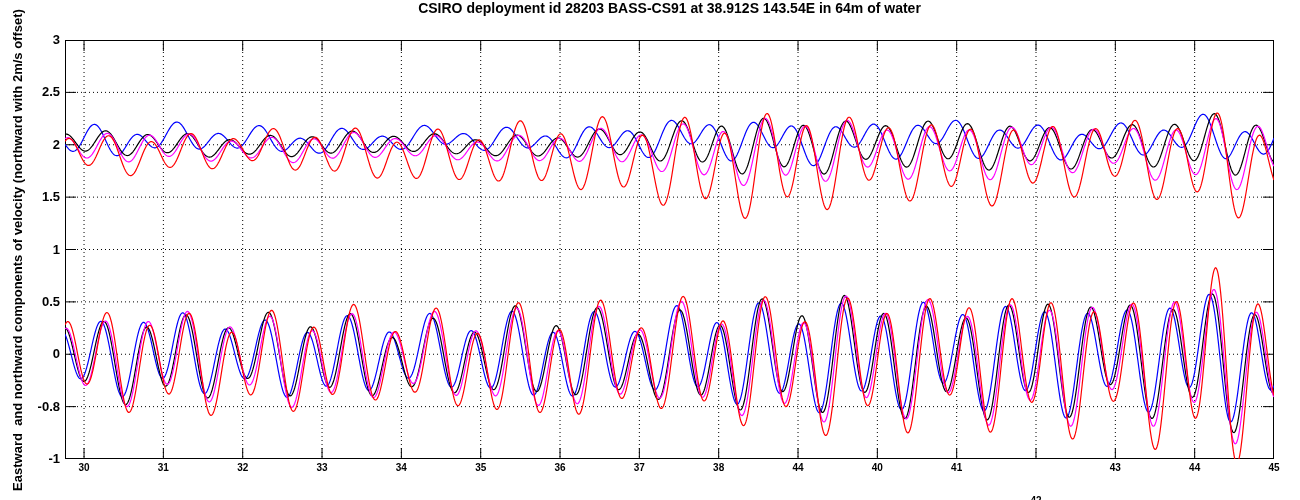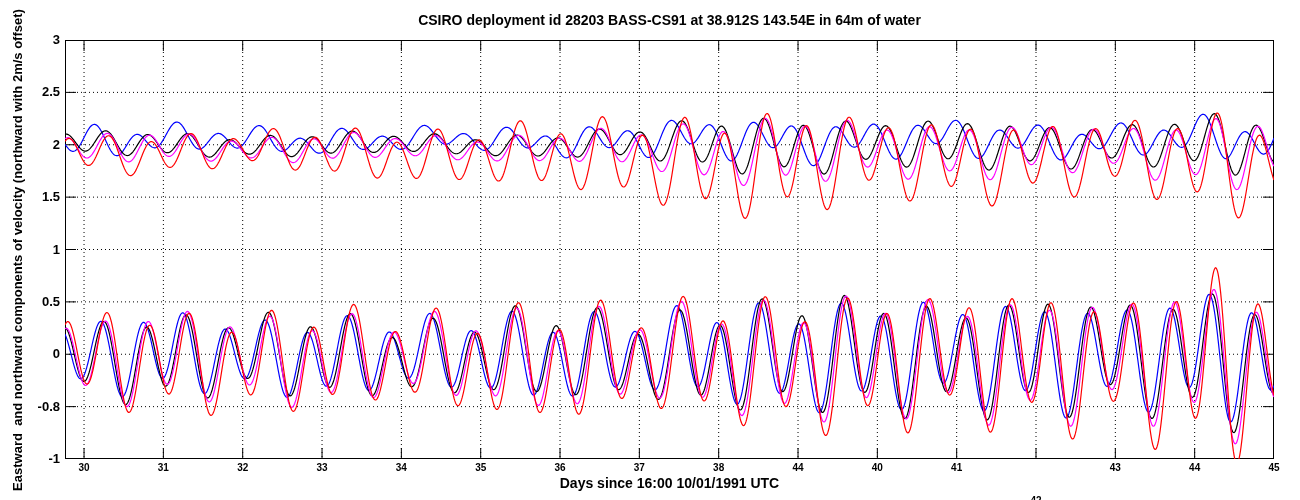--- a/index.html
+++ b/index.html
@@ -2,21 +2,21 @@
 <html><head>
 <meta charset="utf-8">
 <style>
   html,body{margin:0;padding:0;background:#ffffff;}
   #figure{
     position:relative;width:1300px;height:500px;background:#ffffff;
     font-family:"Liberation Sans",sans-serif;font-weight:bold;color:#000;
     overflow:hidden;
   }
   #chart-title{
-    position:absolute;left:65px;top:12px;width:1209px;
+    position:absolute;left:65px;top:0;width:1209px;
     text-align:center;font-size:14px;white-space:pre;
   }
   #y-axis-label{
     position:absolute;left:17px;top:250px;font-size:13px;white-space:pre;
     transform:translate(-50%,-50%) rotate(-90deg);transform-origin:center center;
   }
   #x-axis-label{
     position:absolute;left:65px;top:475px;width:1209px;
     text-align:center;font-size:14px;white-space:pre;
   }
@@ -28,21 +28,20 @@
   .y-tick-label{
     position:absolute;width:52px;text-align:right;font-size:13px;left:8px;height:14px;line-height:14px;
   }
 </style>
 </head>
 <body>
 
 <div id="figure">
   <div id="chart-title">CSIRO deployment id 28203 BASS-CS91 at 38.912S 143.54E in 64m of water</div>
   <div id="y-axis-label">Eastward  and northward components of velocity (northward with 2m/s offset)</div>
-  <div id="x-axis-label">Days since 16:00 10/01/1991 UTC</div>
   <div id="plot-box">
     <svg id="plot-svg" xmlns="http://www.w3.org/2000/svg" viewBox="0 0 1209 419">
         <line x1="19.039370078740035" y1="0" x2="19.039370078740035" y2="419" stroke="#000000" stroke-width="1" stroke-dasharray="1 3"></line>
         <line x1="19.039370078740035" y1="0" x2="19.039370078740035" y2="11" stroke="#000000" stroke-width="1"></line>
         <line x1="19.039370078740035" y1="419" x2="19.039370078740035" y2="408" stroke="#000000" stroke-width="1"></line>
         <line x1="98.37007874015737" y1="0" x2="98.37007874015737" y2="419" stroke="#000000" stroke-width="1" stroke-dasharray="1 3"></line>
         <line x1="98.37007874015737" y1="0" x2="98.37007874015737" y2="11" stroke="#000000" stroke-width="1"></line>
         <line x1="98.37007874015737" y1="419" x2="98.37007874015737" y2="408" stroke="#000000" stroke-width="1"></line>
         <line x1="177.7007874015747" y1="0" x2="177.7007874015747" y2="419" stroke="#000000" stroke-width="1" stroke-dasharray="1 3"></line>
         <line x1="177.7007874015747" y1="0" x2="177.7007874015747" y2="11" stroke="#000000" stroke-width="1"></line>

